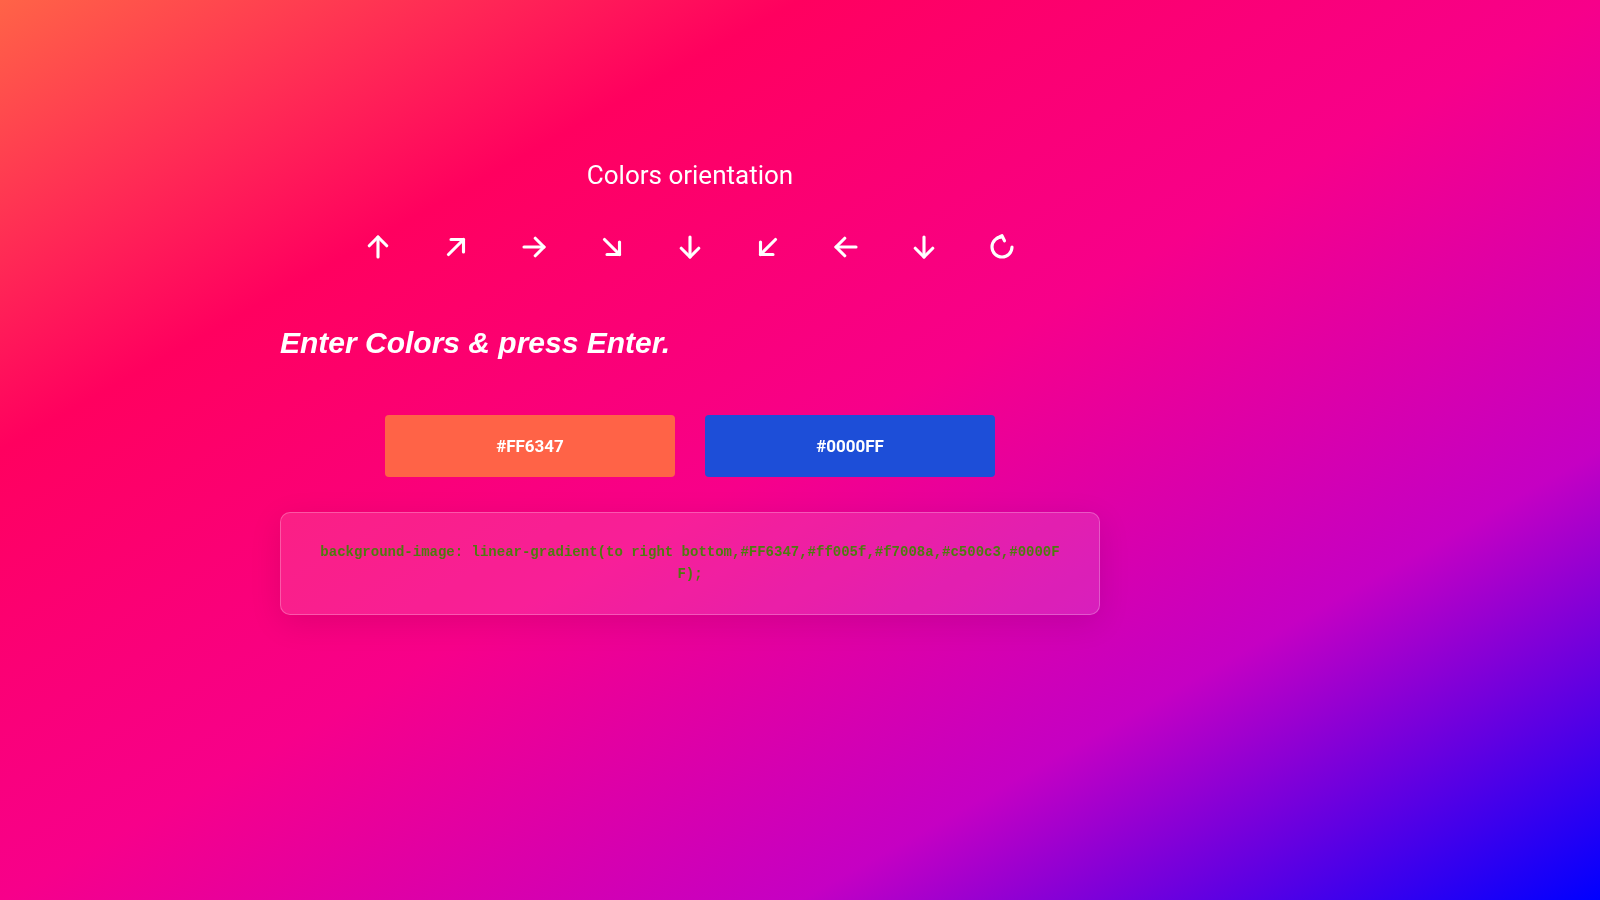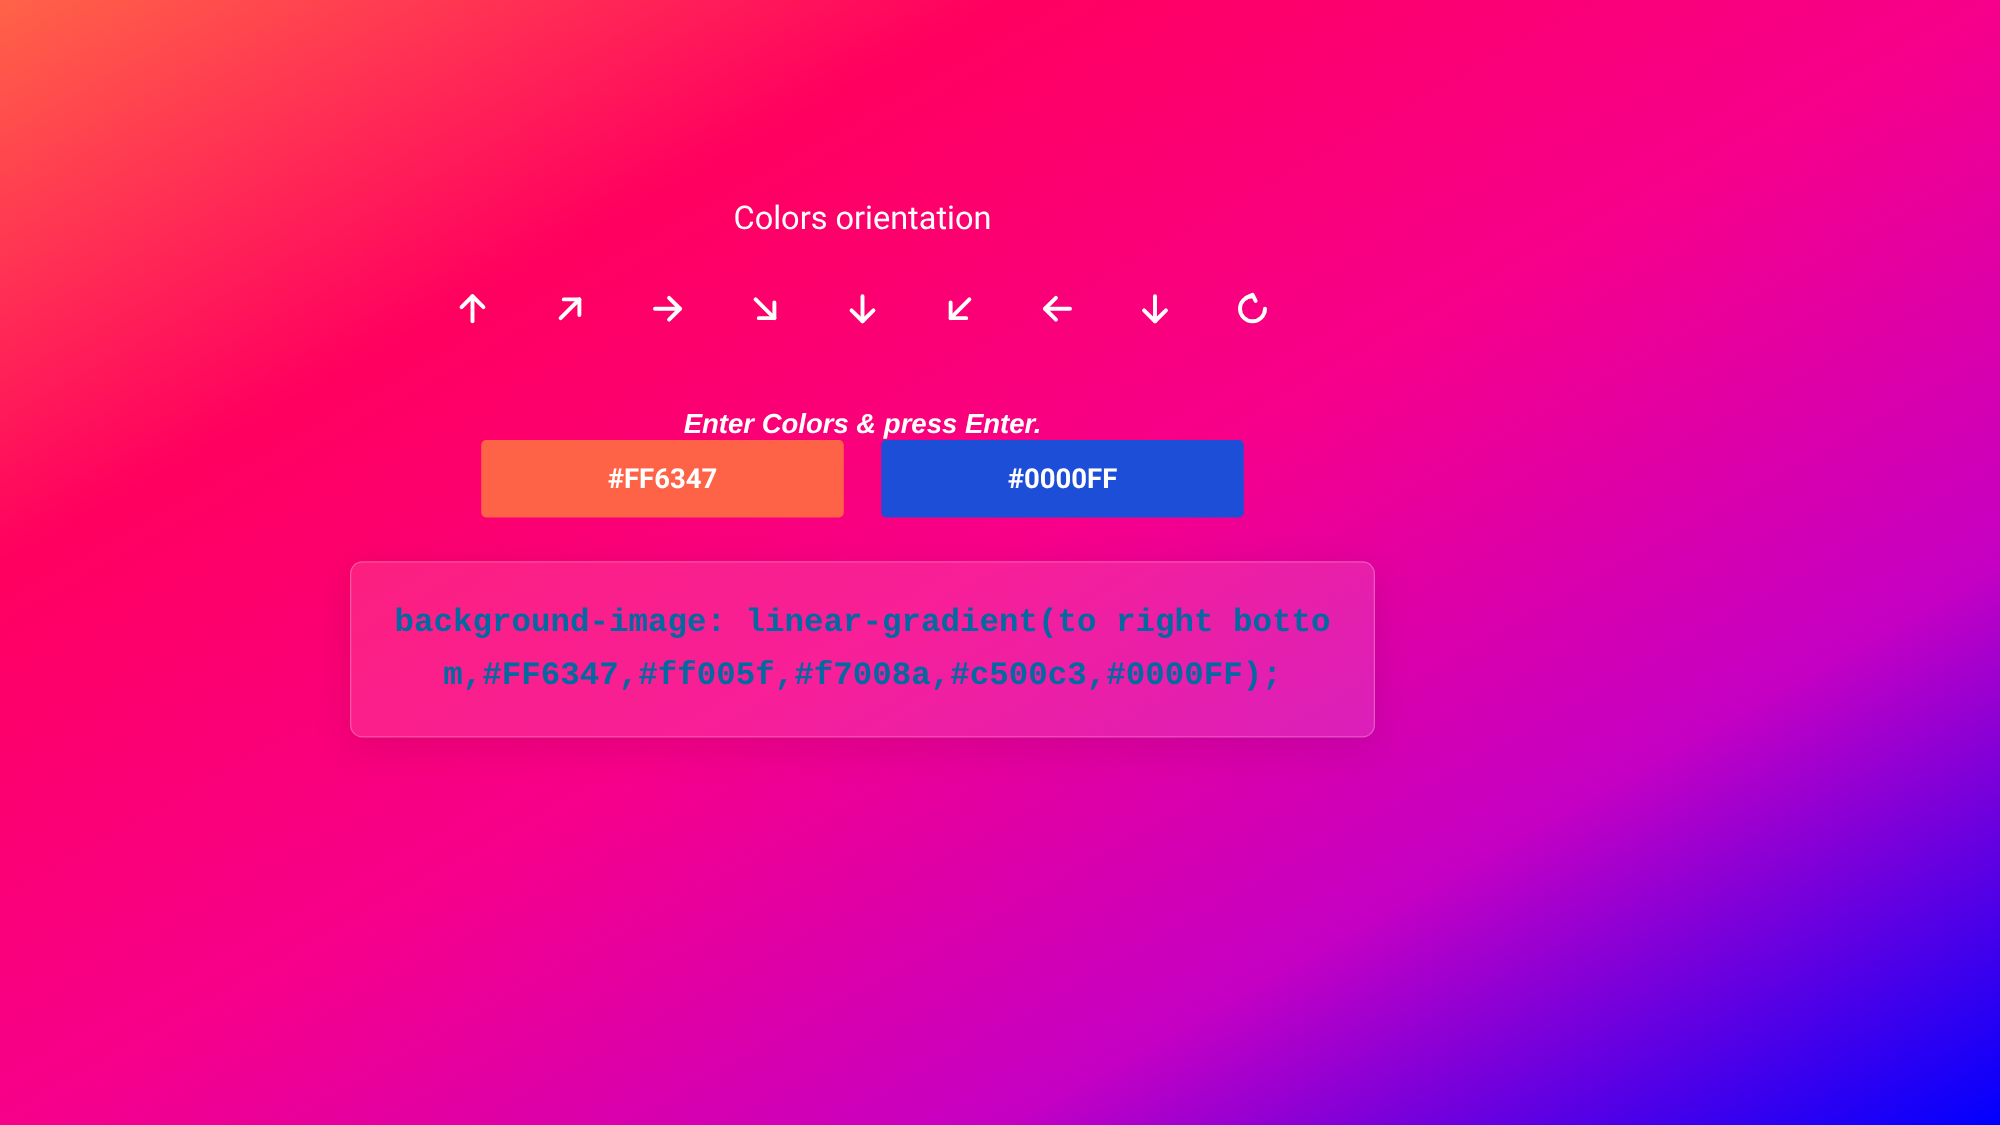--- a/index.html
+++ b/index.html
@@ -58,45 +58,45 @@
     .orientation-btn svg {
       width: 30px;
       height: 30px;
       stroke: white;
       stroke-width: 2.5;
       fill: none;
       stroke-linecap: round;
       stroke-linejoin: round;
     }
     .enter-colors {
-      font-size: 22px;
+      font-size: 30px;
       font-style: italic;
       font-weight: 600;
-      text-align: center;
+      margin-bottom: 55px;
       width: 820px;
       margin-left: auto;
       margin-right: auto;
       font-family: "Comic Sans MS", cursive, sans-serif;
     }
     .color-inputs {
       display: flex;
       justify-content: center;
       gap: 30px;
       width: 820px;
       margin-left: auto;
       margin-right: auto;
       margin-bottom: 35px;
     }
     .color-input {
       width: 290px;
       height: 62px;
       border: none;
       border-radius: 4px;
       text-align: center;
-      font-size: 22px;
+      font-size: 17px;
       font-weight: 700;
       color: white;
       font-family: inherit;
       outline: none;
     }
     .color-input.c1 {
       background-color: #FF6347;
     }
     .color-input.c2 {
       background-color: #1d4ed8;
@@ -106,25 +106,25 @@
       margin-left: auto;
       margin-right: auto;
       background: rgba(255, 255, 255, 0.12);
       border: 1px solid rgba(255, 255, 255, 0.25);
       border-radius: 10px;
       padding: 28px 30px;
       box-shadow: 0 8px 32px rgba(0,0,0,0.1);
     }
     .code-text {
       font-family: "Courier New", Courier, monospace;
-      font-size: 26px;
+      font-size: 14px;
       font-weight: 700;
       text-align: center;
       line-height: 1.6;
-      color: #0369a1;
+      color: #4d7c0f;
       word-break: break-all;
     }
   </style>
 </head>
 <body>
 
 <div class="container">
   <div class="subtitle">Colors orientation</div>
 
   <div class="orientation-row">

